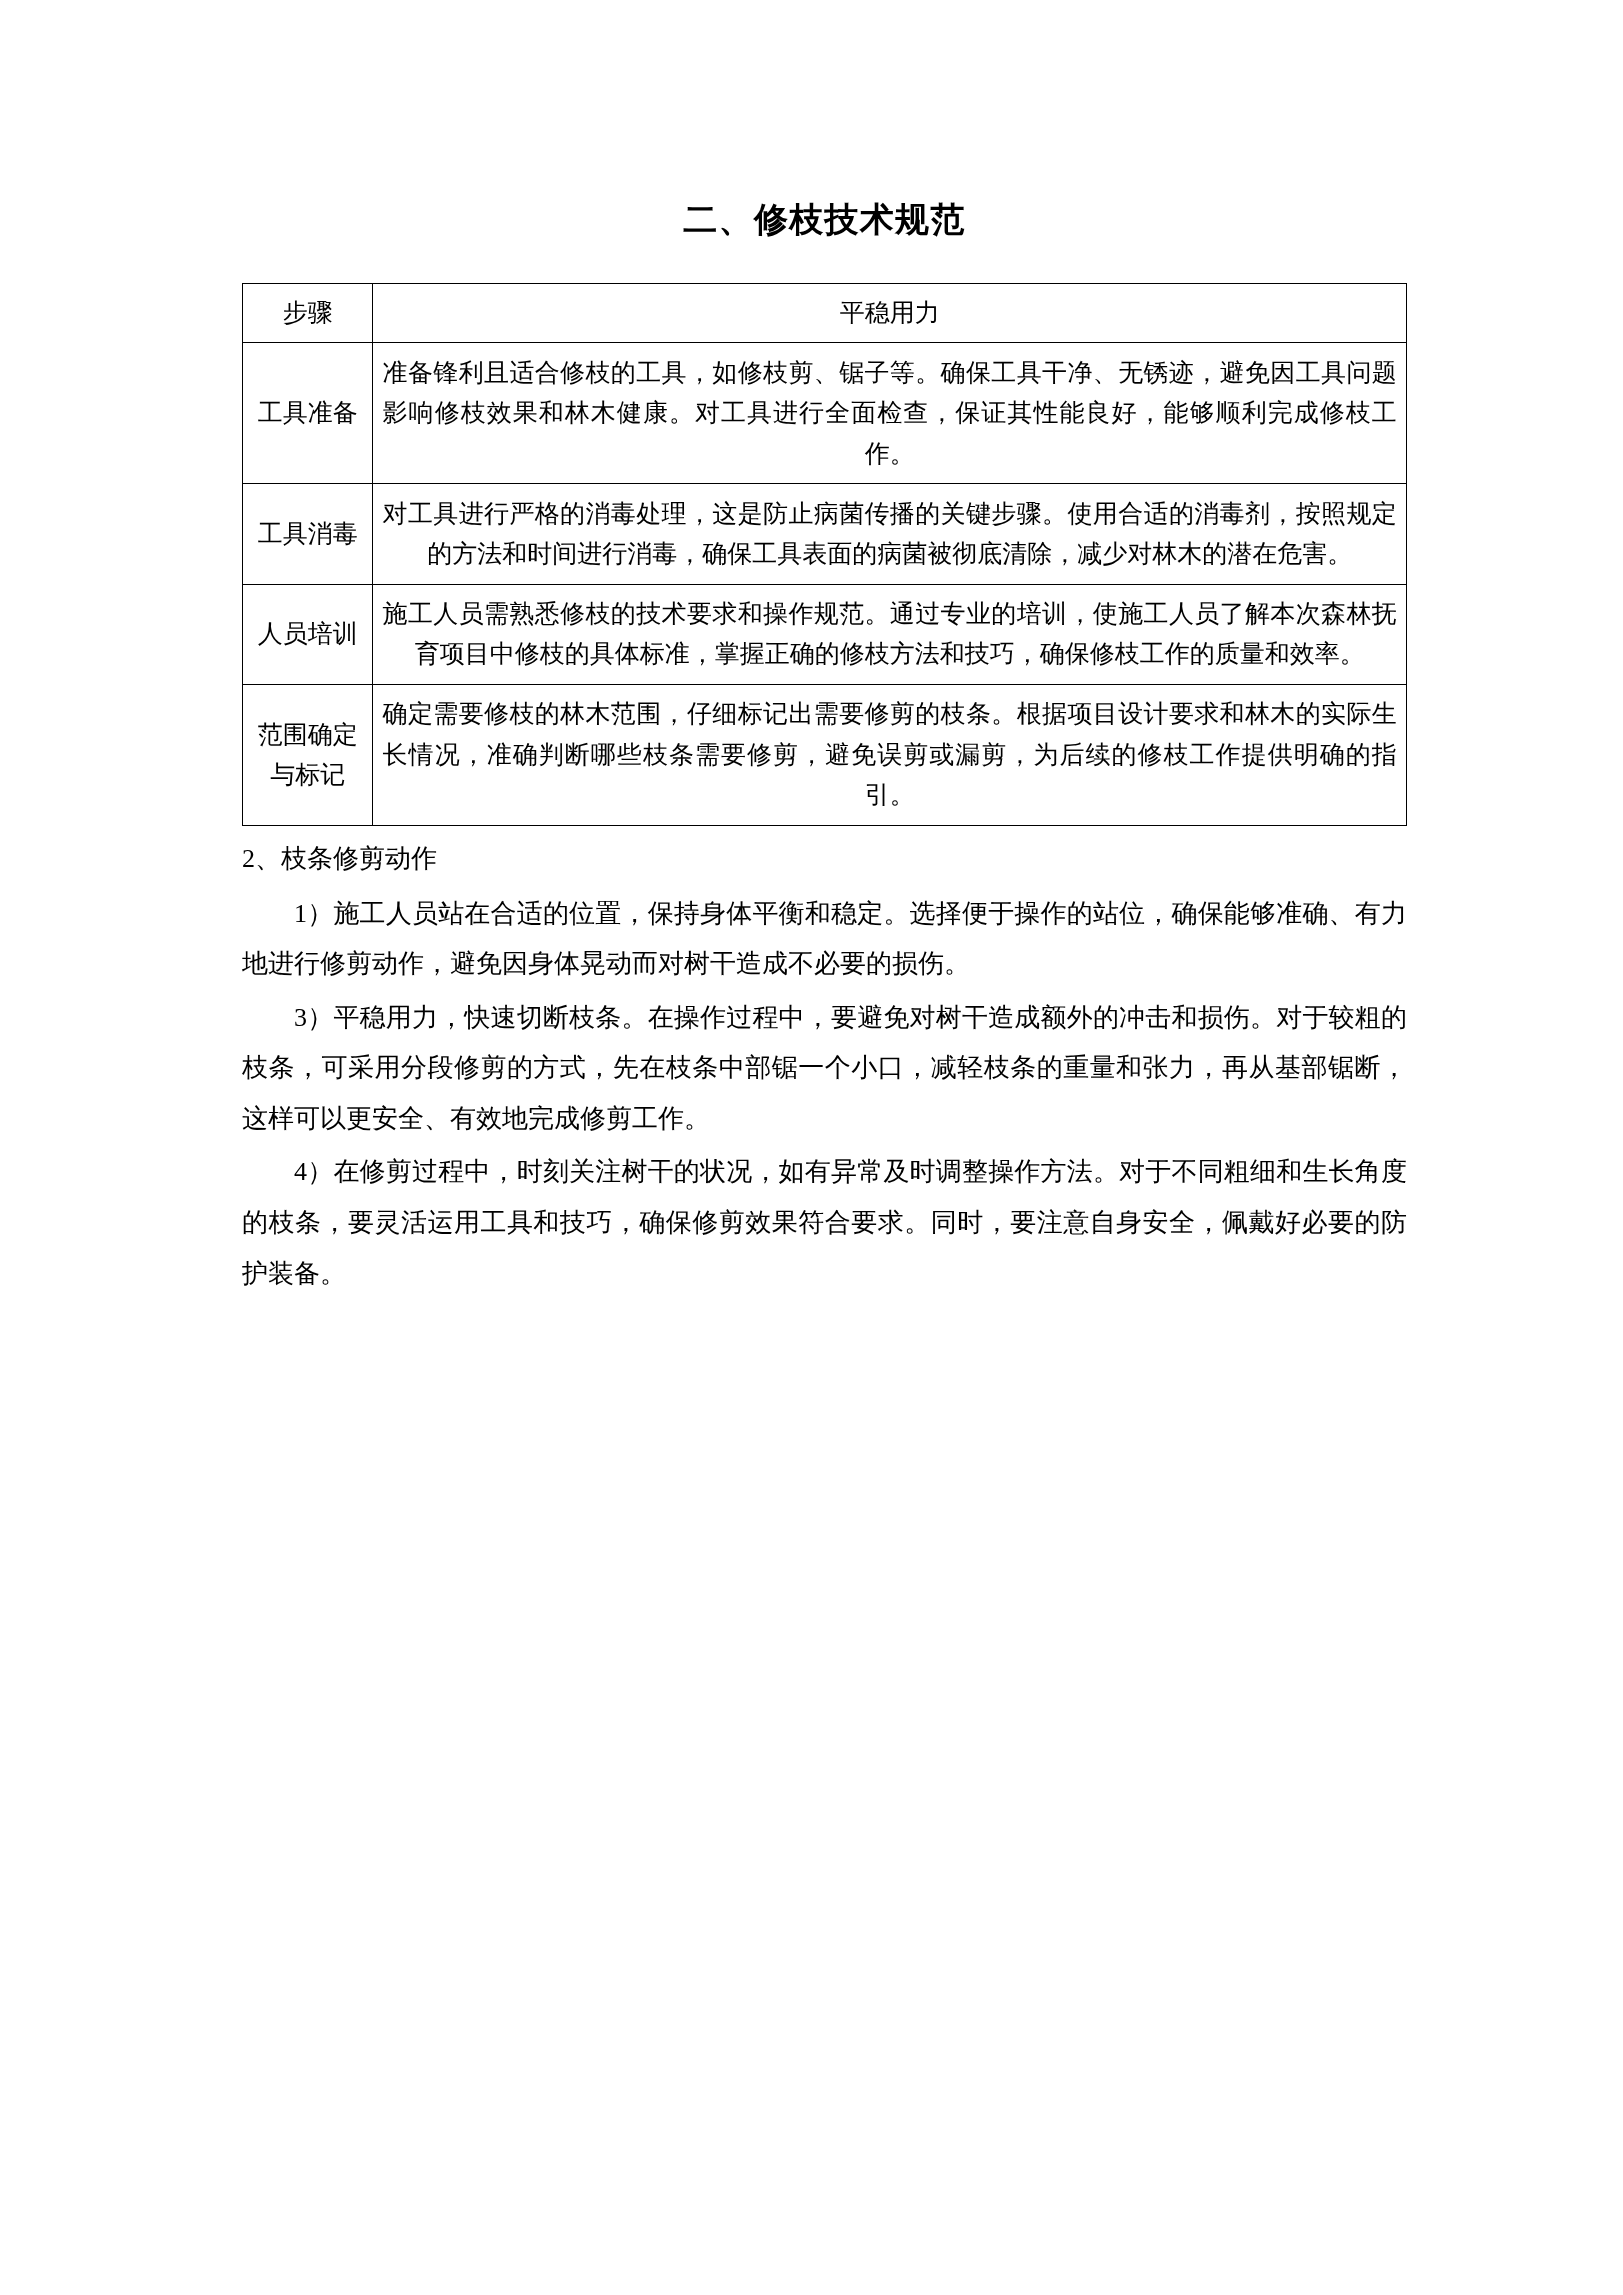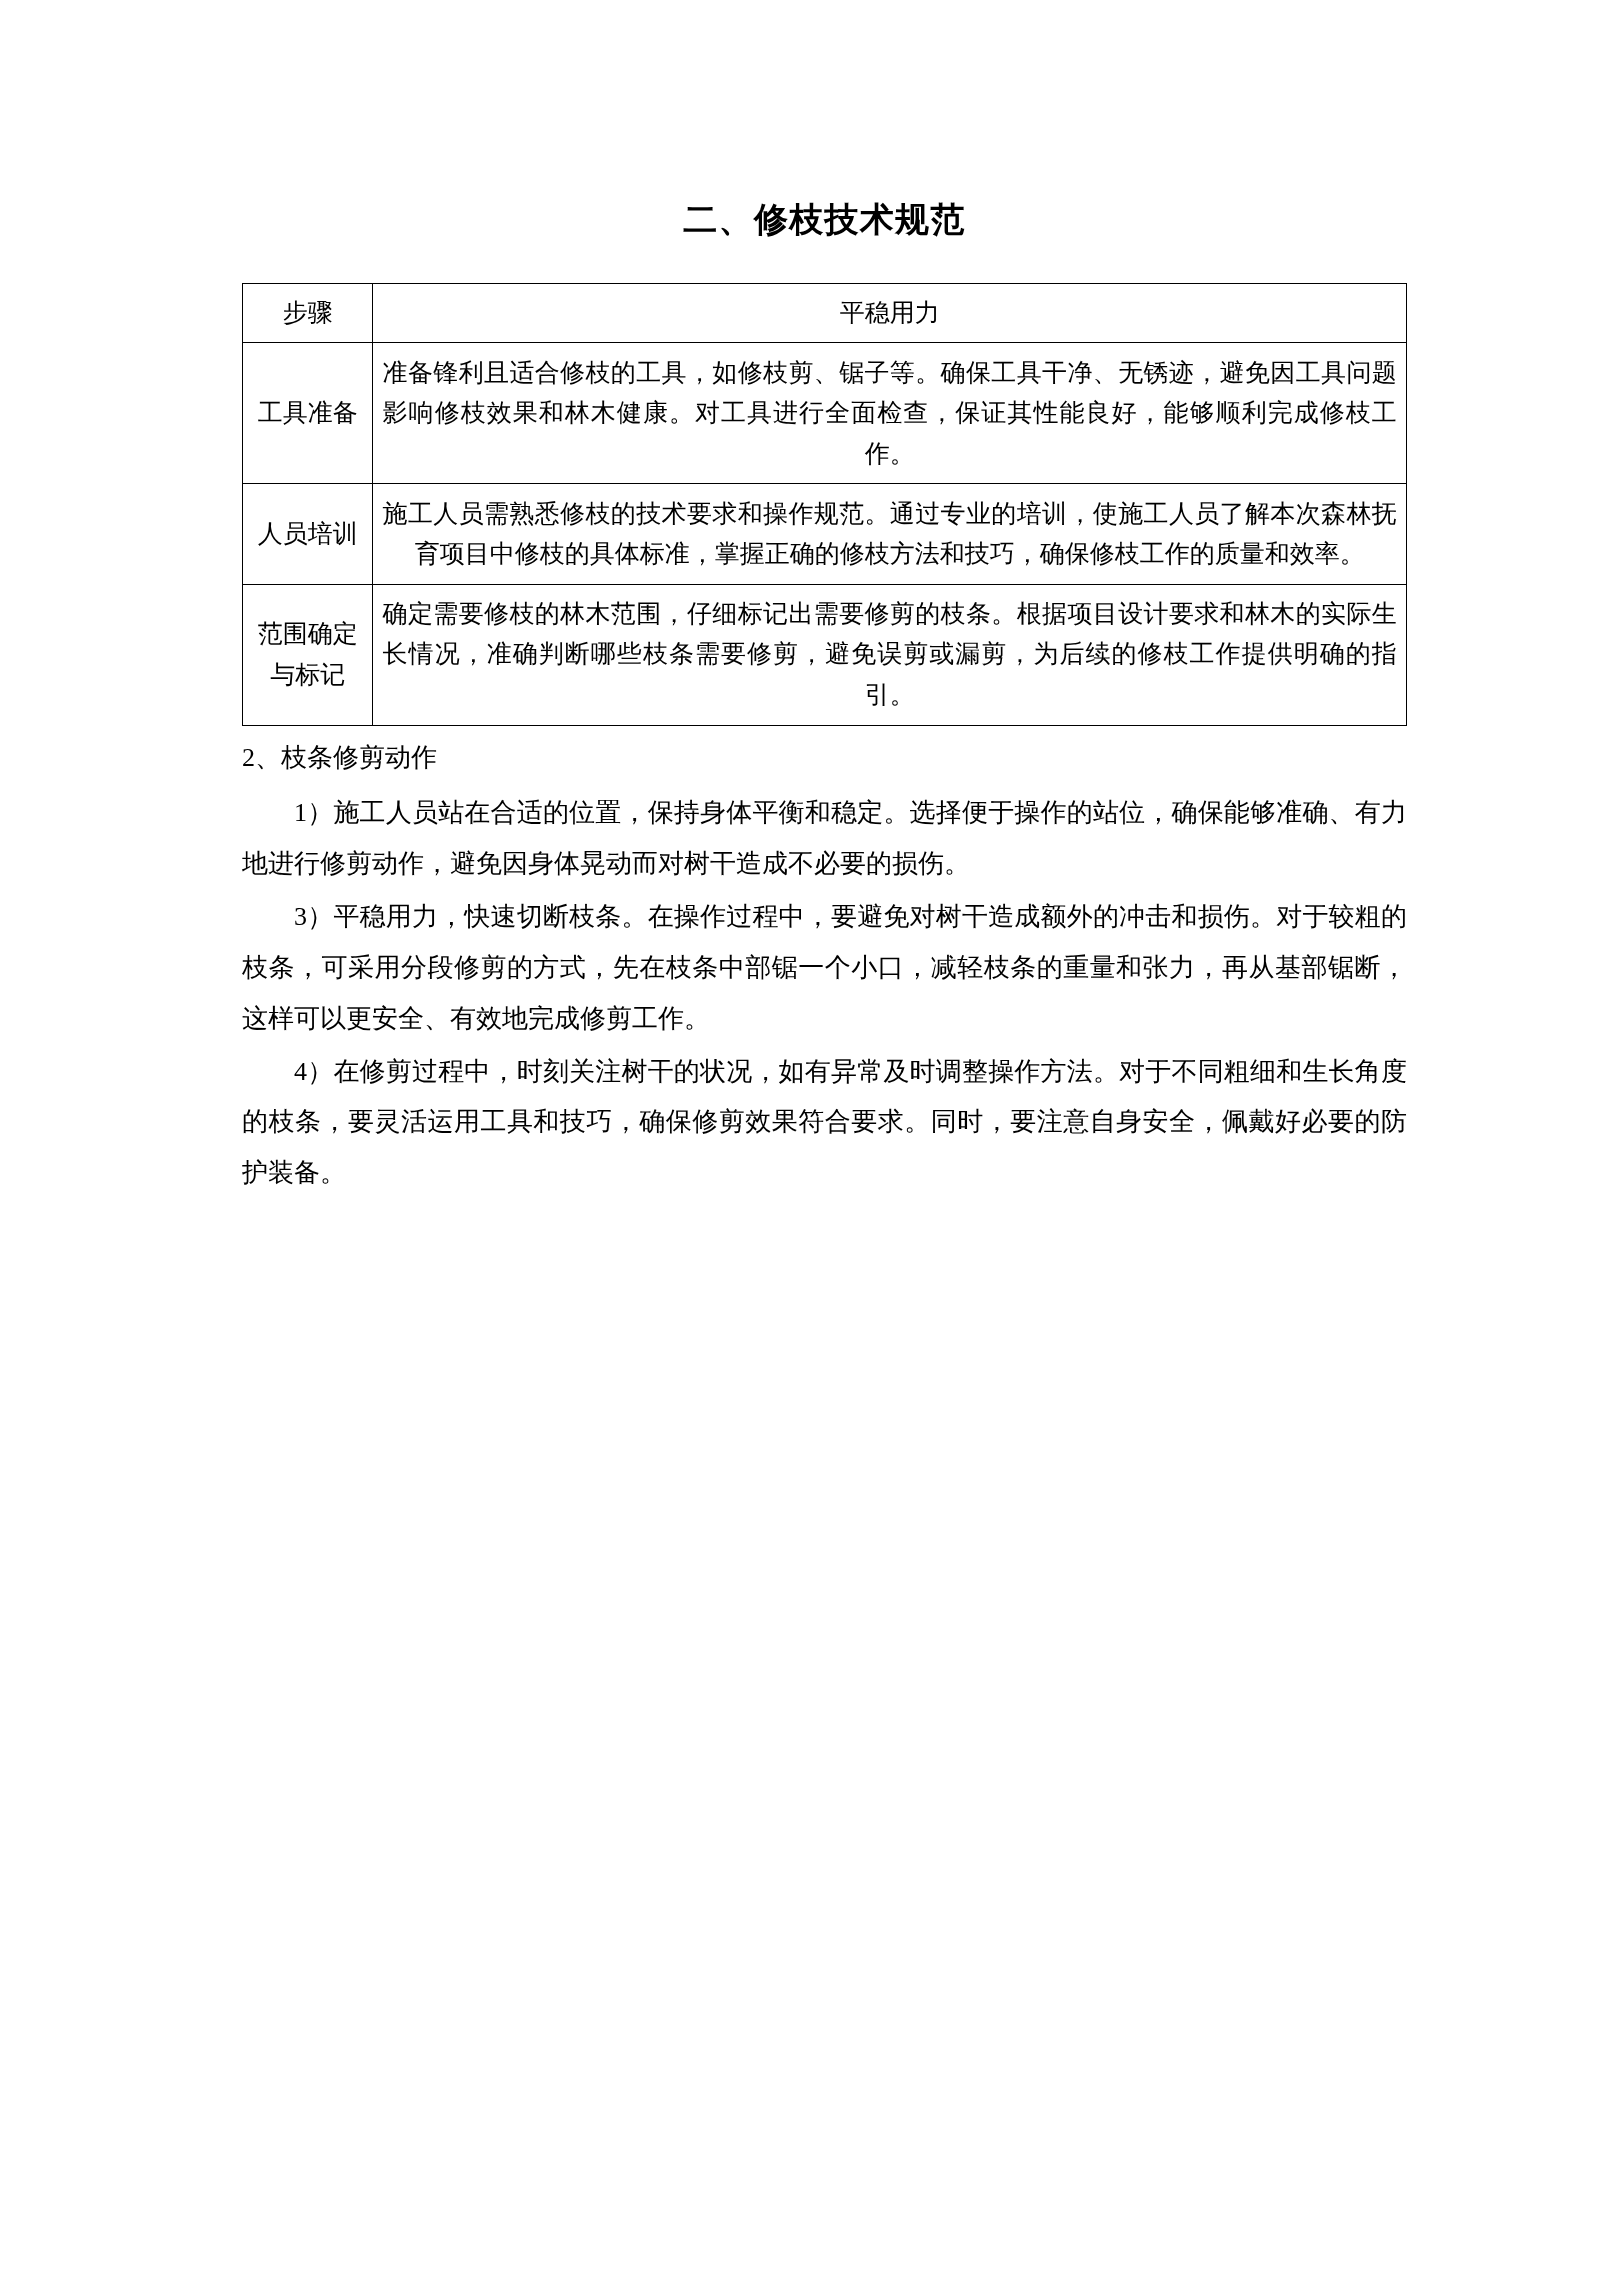--- a/index.html
+++ b/index.html
@@ -94,20 +94,24 @@
         <th class="col-step">步骤</th>
         <th class="col-content">平稳用力</th>
       </tr>
     </thead>
     <tbody>
       <tr>
         <td class="col-step">工具准备</td>
         <td class="col-content">准备锋利且适合修枝的工具，如修枝剪、锯子等。确保工具干净、无锈迹，避免因工具问题影响修枝效果和林木健康。对工具进行全面检查，保证其性能良好，能够顺利完成修枝工作。</td>
       </tr>
       <tr>
+        <td class="col-step">工具消毒</td>
+        <td class="col-content">对工具进行严格的消毒处理，这是防止病菌传播的关键步骤。使用合适的消毒剂，按照规定的方法和时间进行消毒，确保工具表面的病菌被彻底清除，减少对林木的潜在危害。</td>
+      </tr>
+      <tr>
         <td class="col-step">人员培训</td>
         <td class="col-content">施工人员需熟悉修枝的技术要求和操作规范。通过专业的培训，使施工人员了解本次森林抚育项目中修枝的具体标准，掌握正确的修枝方法和技巧，确保修枝工作的质量和效率。</td>
       </tr>
       <tr>
         <td class="col-step">范围确定与标记</td>
         <td class="col-content">确定需要修枝的林木范围，仔细标记出需要修剪的枝条。根据项目设计要求和林木的实际生长情况，准确判断哪些枝条需要修剪，避免误剪或漏剪，为后续的修枝工作提供明确的指引。</td>
       </tr>
     </tbody>
   </table>
 

